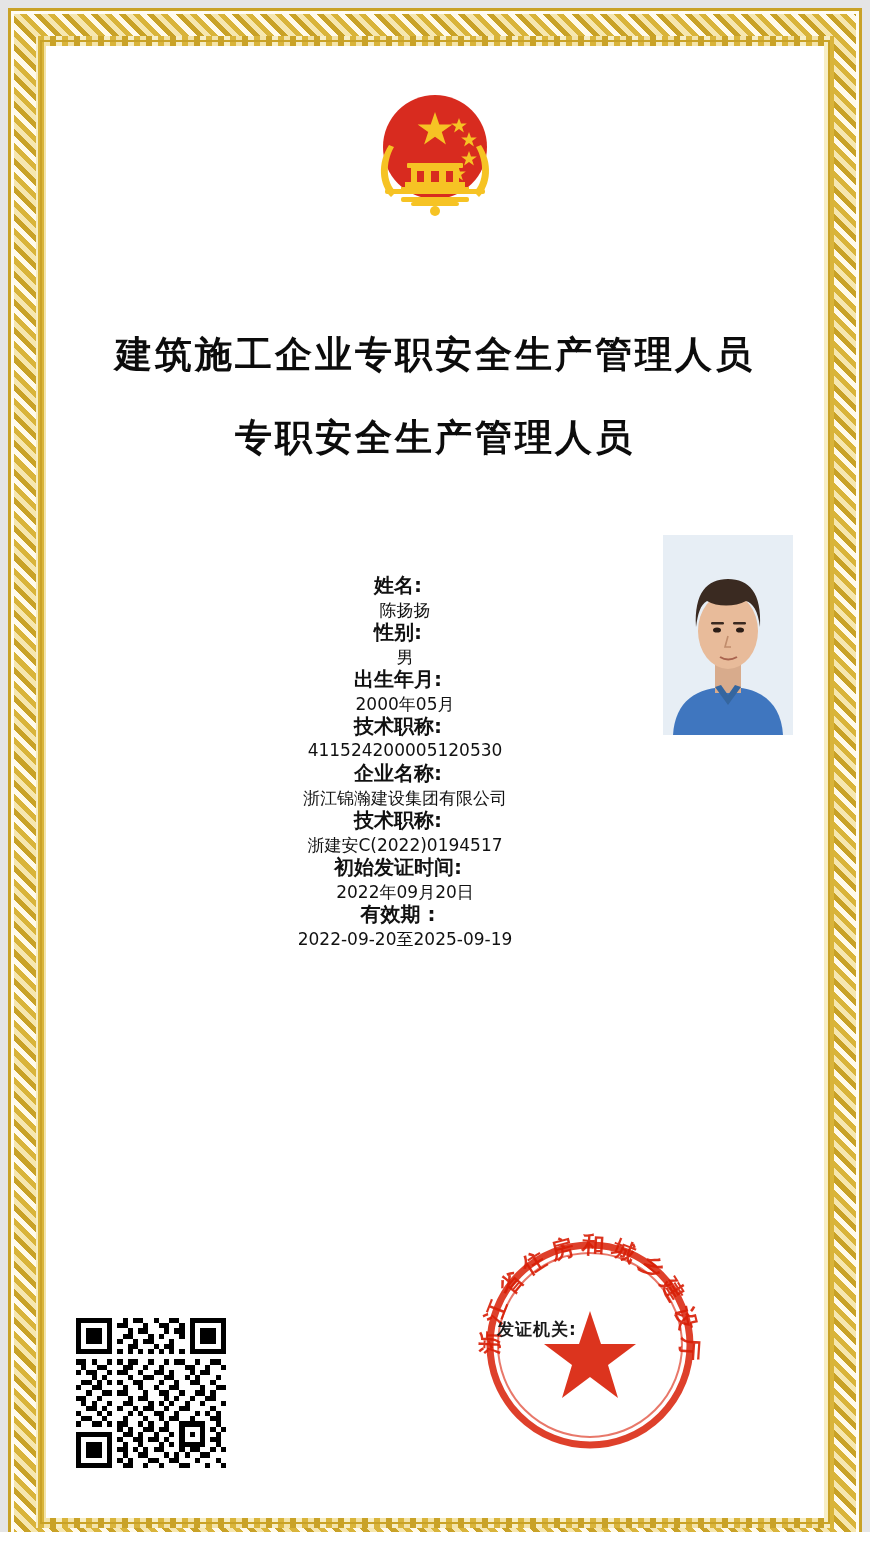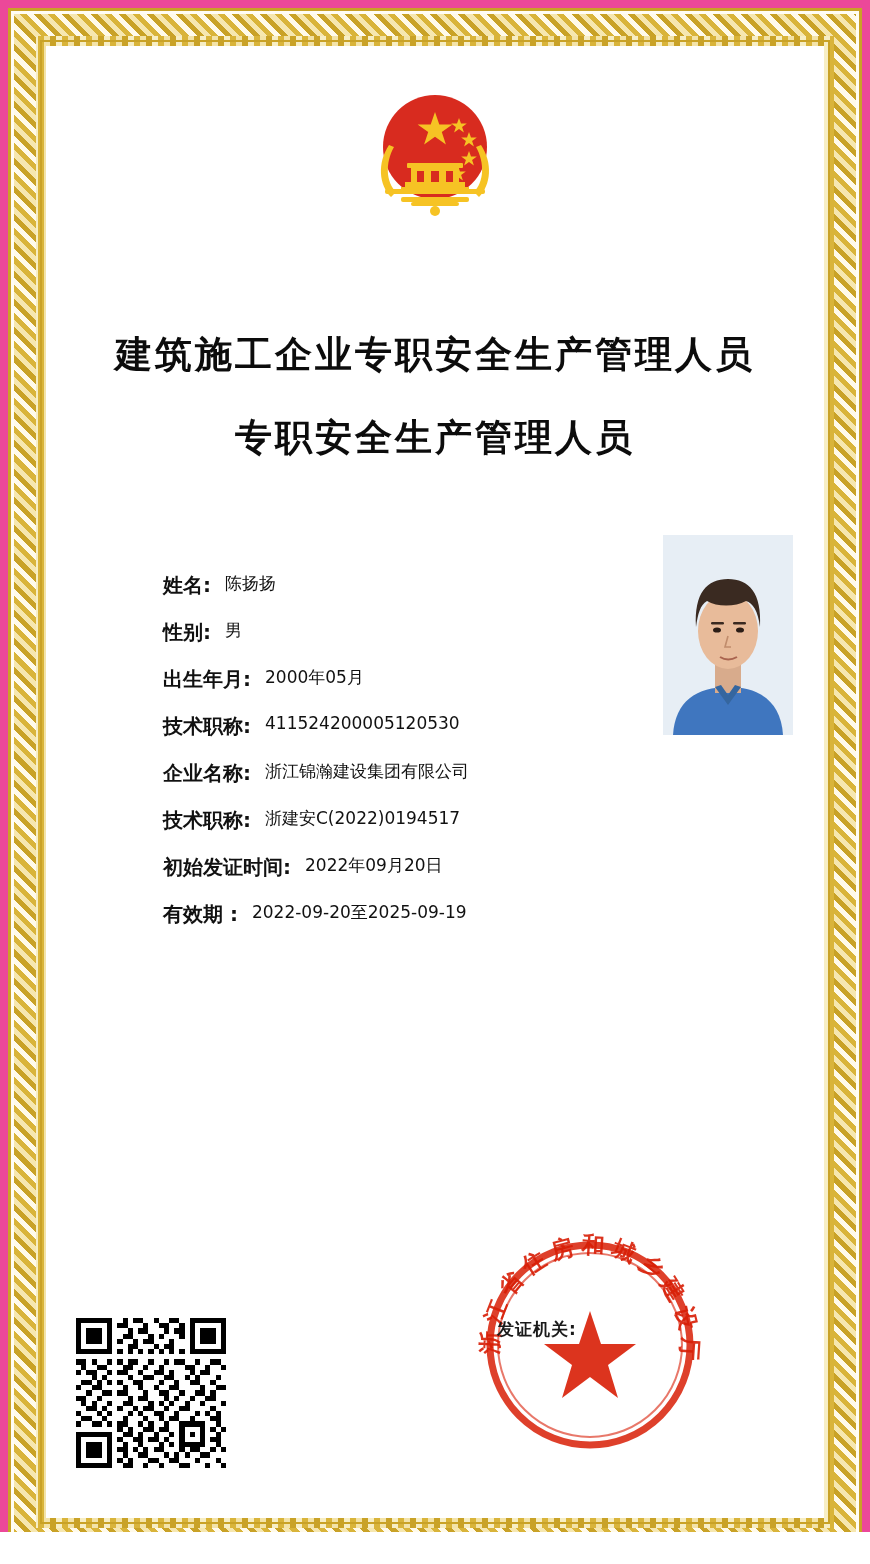--- a/index.html
+++ b/index.html
@@ -8,21 +8,21 @@
     background: #ffffff;
   }
   body {
     font-family: "Liberation Sans", "DejaVu Sans", sans-serif;
   }
   .page {
     position: relative;
     width: 870px;
     height: 1532px;
     overflow: hidden;
-    background: #ec4899;
+    background: #e5e5e5;
   }
 
   
   .border-outer {
     position: absolute;
     left: 8px; top: 8px;
     width: 854px; height: 1548px;
     box-sizing: border-box;
     border: 3px solid #c9a227;
     background: #fffdf5;
@@ -91,23 +91,24 @@
 
   
   .fields {
     position: absolute;
     left: 163px;
     top: 572px;
     width: 470px;
   }
   .field-row {
     display: flex;
-    align-items: flex-start;
+    align-items: center;
     height: 47px;
     white-space: nowrap;
+    flex-direction: column;
   }
   .field-label {
     font-size: 20px;
     font-weight: 700;
     color: #111;
     font-family: "DejaVu Sans", "Liberation Sans", sans-serif;
   }
   .field-value {
     font-size: 17px;
     color: #111;

